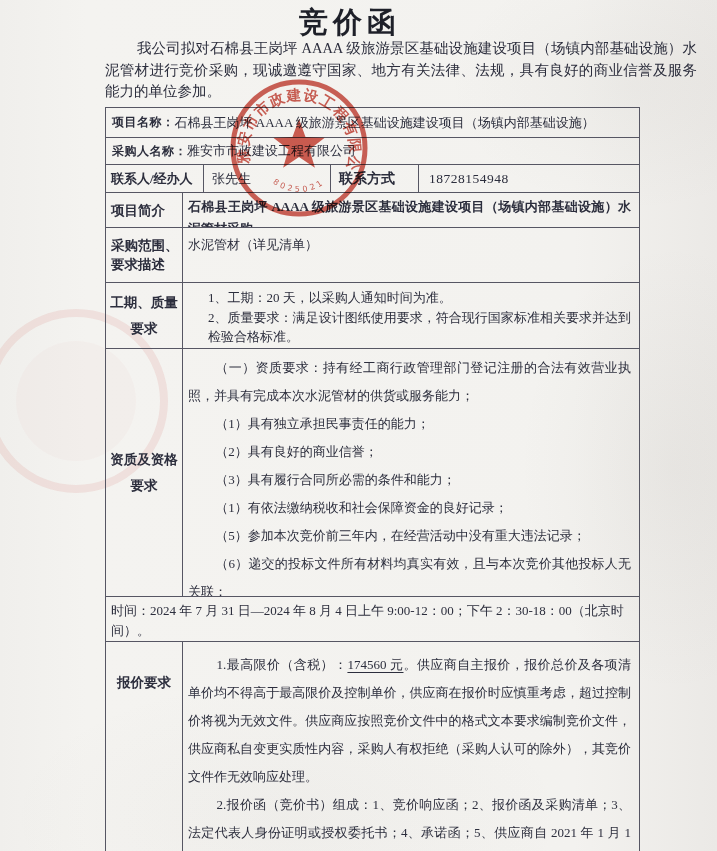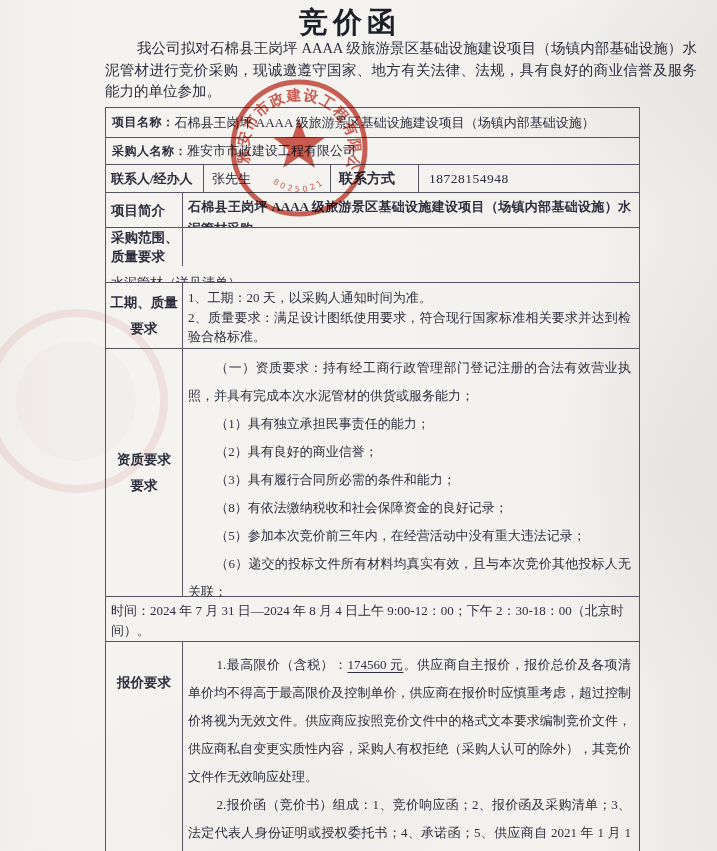--- a/index.html
+++ b/index.html
@@ -31,21 +31,21 @@
   }
   .btable {
     position:absolute; top:107px; left:105px; width:535px; height:780px;
     border:1px solid #565663;
     border-bottom:none;
     background:transparent;
   }
   .trow { display:flex; width:100%; }
   .trow + .trow { border-top:1px solid #565663; }
   .r1 { height:29px; } .r2 { height:27px; } .r3 { height:28px; }
-  .r4 { height:35px; } .r5 { height:55px;flex-direction:column; } .r6 { height:66px; }
+  .r4 { height:35px; } .r5 { height:55px; } .r6 { height:66px;gap:20px; }
   .r7 { height:248px; } .r8 { height:45px; } .r9 { height:245px; }
   .cell { overflow:hidden; }
   .vline { border-right:1px solid #565663; }
   .full { width:100%; display:flex; align-items:center; padding-left:6px; font-size:13.5px; }
   .lbl-inline { font-weight:bold; font-size:12px; letter-spacing:0.5px; white-space:nowrap; }
   .val-inline { font-size:13px; white-space:nowrap; }
   .lblcell {
     width:77px; flex:none;
     display:flex; flex-direction:column; justify-content:center; align-items:center;
     font-weight:bold; font-size:13.5px; line-height:26px;
@@ -112,49 +112,49 @@
     <div class="trow r4">
       <div class="cell vline lblcell left">项目简介</div>
       <div class="cell content">
         <div class="brief-text">石棉县王岗坪 AAAA 级旅游景区基础设施建设项目（场镇内部基础设施）水泥管材采购</div>
       </div>
     </div>
 
     <div class="trow r5">
       <div class="cell vline lblcell left">
         <span>采购范围、</span>
-        <span>质量要求</span>
+        <span>要求描述</span>
       </div>
       <div class="cell content">
         <div class="scope-text">水泥管材（详见清单）</div>
       </div>
     </div>
 
     <div class="trow r6">
       <div class="cell vline lblcell">
         <span>工期、质量</span>
         <span>要求</span>
       </div>
       <div class="cell content">
         <div class="dq-text">1、工期：20 天，以采购人通知时间为准。</div>
         <div class="dq-text" style="padding-top:0;">2、质量要求：满足设计图纸使用要求，符合现行国家标准相关要求并达到检验合格标准。</div>
       </div>
     </div>
 
     <div class="trow r7">
       <div class="cell vline lblcell">
-        <span>资质要求</span>
+        <span>资质及资格</span>
         <span>要求</span>
       </div>
       <div class="cell content qual-list">
         <div class="qual-item">（一）资质要求：持有经工商行政管理部门登记注册的合法有效营业执照，并具有完成本次水泥管材的供货或服务能力；</div>
         <div class="qual-item">（1）具有独立承担民事责任的能力；</div>
         <div class="qual-item">（2）具有良好的商业信誉；</div>
         <div class="qual-item">（3）具有履行合同所必需的条件和能力；</div>
-        <div class="qual-item">（8）有依法缴纳税收和社会保障资金的良好记录；</div>
+        <div class="qual-item">（1）有依法缴纳税收和社会保障资金的良好记录；</div>
         <div class="qual-item">（5）参加本次竞价前三年内，在经营活动中没有重大违法记录；</div>
         <div class="qual-item">（6）递交的投标文件所有材料均真实有效，且与本次竞价其他投标人无关联；</div>
 
       </div>
     </div>
 
     <div class="trow r8">
       <div class="cell content">
         <div class="pub-text">时间：2024 年 7 月 31 日—2024 年 8 月 4 日上午 9:00-12：00；下午 2：30-18：00（北京时间）。</div>
       </div>

